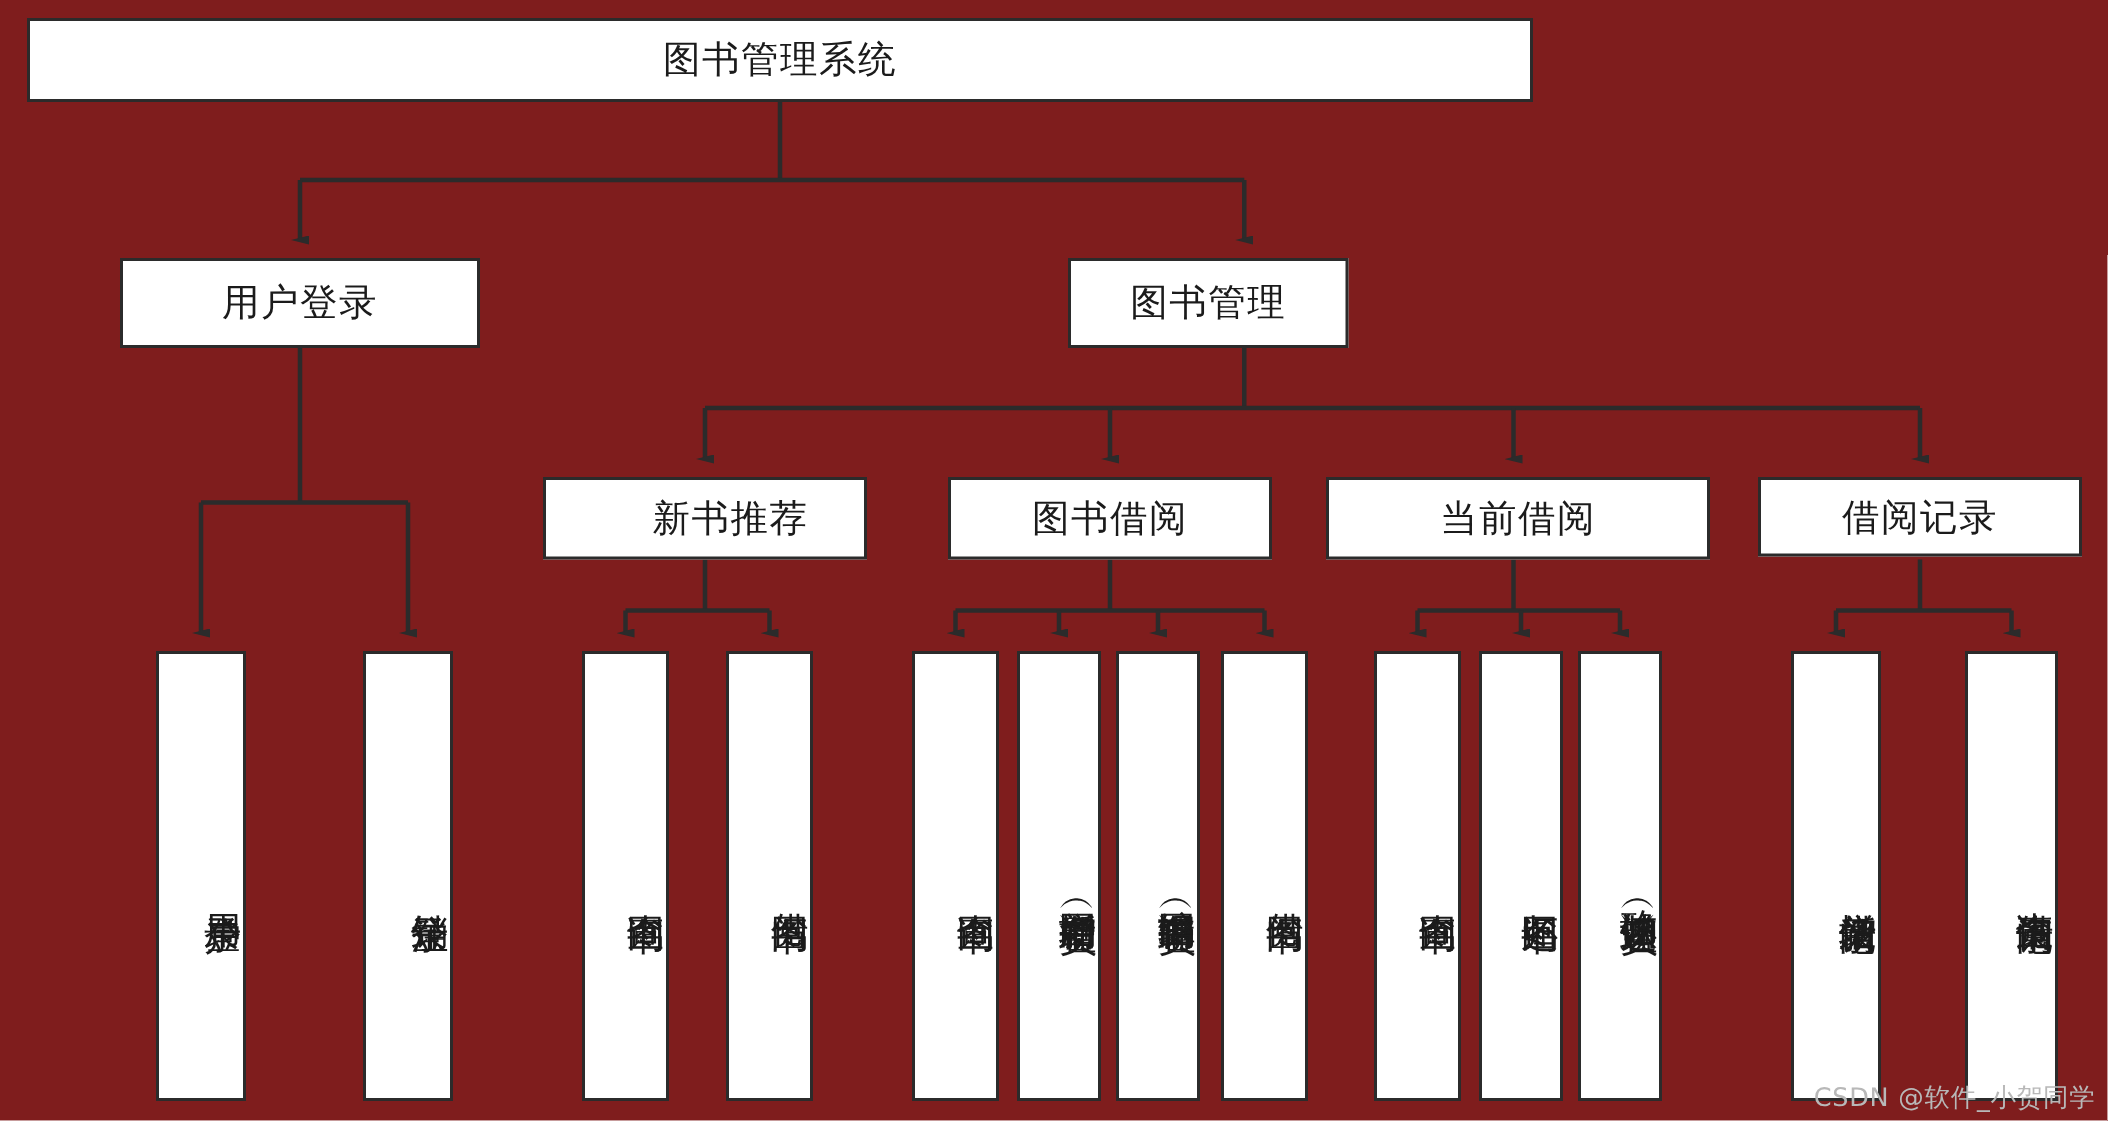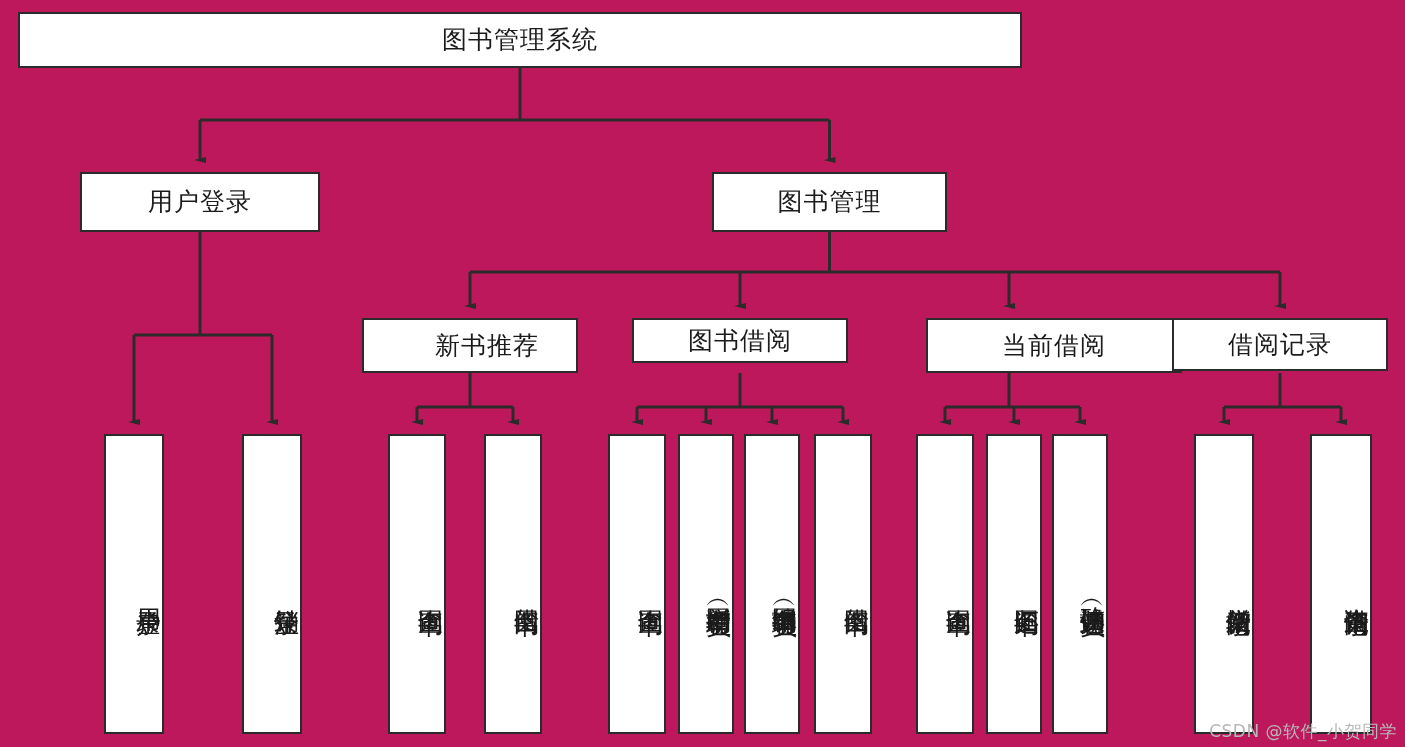--- a/index.html
+++ b/index.html
@@ -8,21 +8,21 @@
     padding: 0;
     background: #ffffff;
   }
   body {
     font-family: "DejaVu Sans", "Liberation Sans", sans-serif;
   }
   #canvas {
     position: relative;
     width: 1405px;
     height: 747px;
-    background: #be185d;
+    background: #7f1d1d;
     overflow: hidden;
   }
   #edge-layer {
     position: absolute;
     left: 0;
     top: 0;
     width: 1405px;
     height: 747px;
     pointer-events: none;
   }
@@ -118,30 +118,30 @@
       </g>
   </svg>
 
   <div id="nodes-group">
       <div class="node node-h" style="left: 18px; top: 12px; width: 1004px; height: 56px;">
         <span class="hlabel">图书管理系统</span>
       </div>
       <div class="node node-h" style="left: 80px; top: 172px; width: 240px; height: 60px;">
         <span class="hlabel">用户登录</span>
       </div>
-      <div class="node node-h" style="left: 712px; top: 172px; width: 235px; height: 60px;">
+      <div class="node node-h" style="left: 712px; top: 172px; width: 187px; height: 60px;">
         <span class="hlabel">图书管理</span>
       </div>
       <div class="node node-h" style="left: 362px; top: 318px; width: 216px; height: 55px; padding-left: 34px;">
         <span class="hlabel">新书推荐</span>
       </div>
-      <div class="node node-h" style="left: 632px; top: 318px; width: 216px; height: 45px;">
+      <div class="node node-h" style="left: 632px; top: 318px; width: 216px; height: 55px;">
         <span class="hlabel">图书借阅</span>
       </div>
-      <div class="node node-h" style="left: 926px; top: 318px; width: 256px; height: 55px;">
+      <div class="node node-h" style="left: 884px; top: 318px; width: 256px; height: 55px;">
         <span class="hlabel">当前借阅</span>
       </div>
       <div class="node node-h" style="left: 1172px; top: 318px; width: 216px; height: 53px;">
         <span class="hlabel">借阅记录</span>
       </div>
       <div class="node node-v" style="left: 104px; top: 434px; width: 60px; height: 300px;">
         <span class="vlabel">用户登录</span>
       </div>
       <div class="node node-v" style="left: 242px; top: 434px; width: 60px; height: 300px;">
         <span class="vlabel">注销登录</span>

